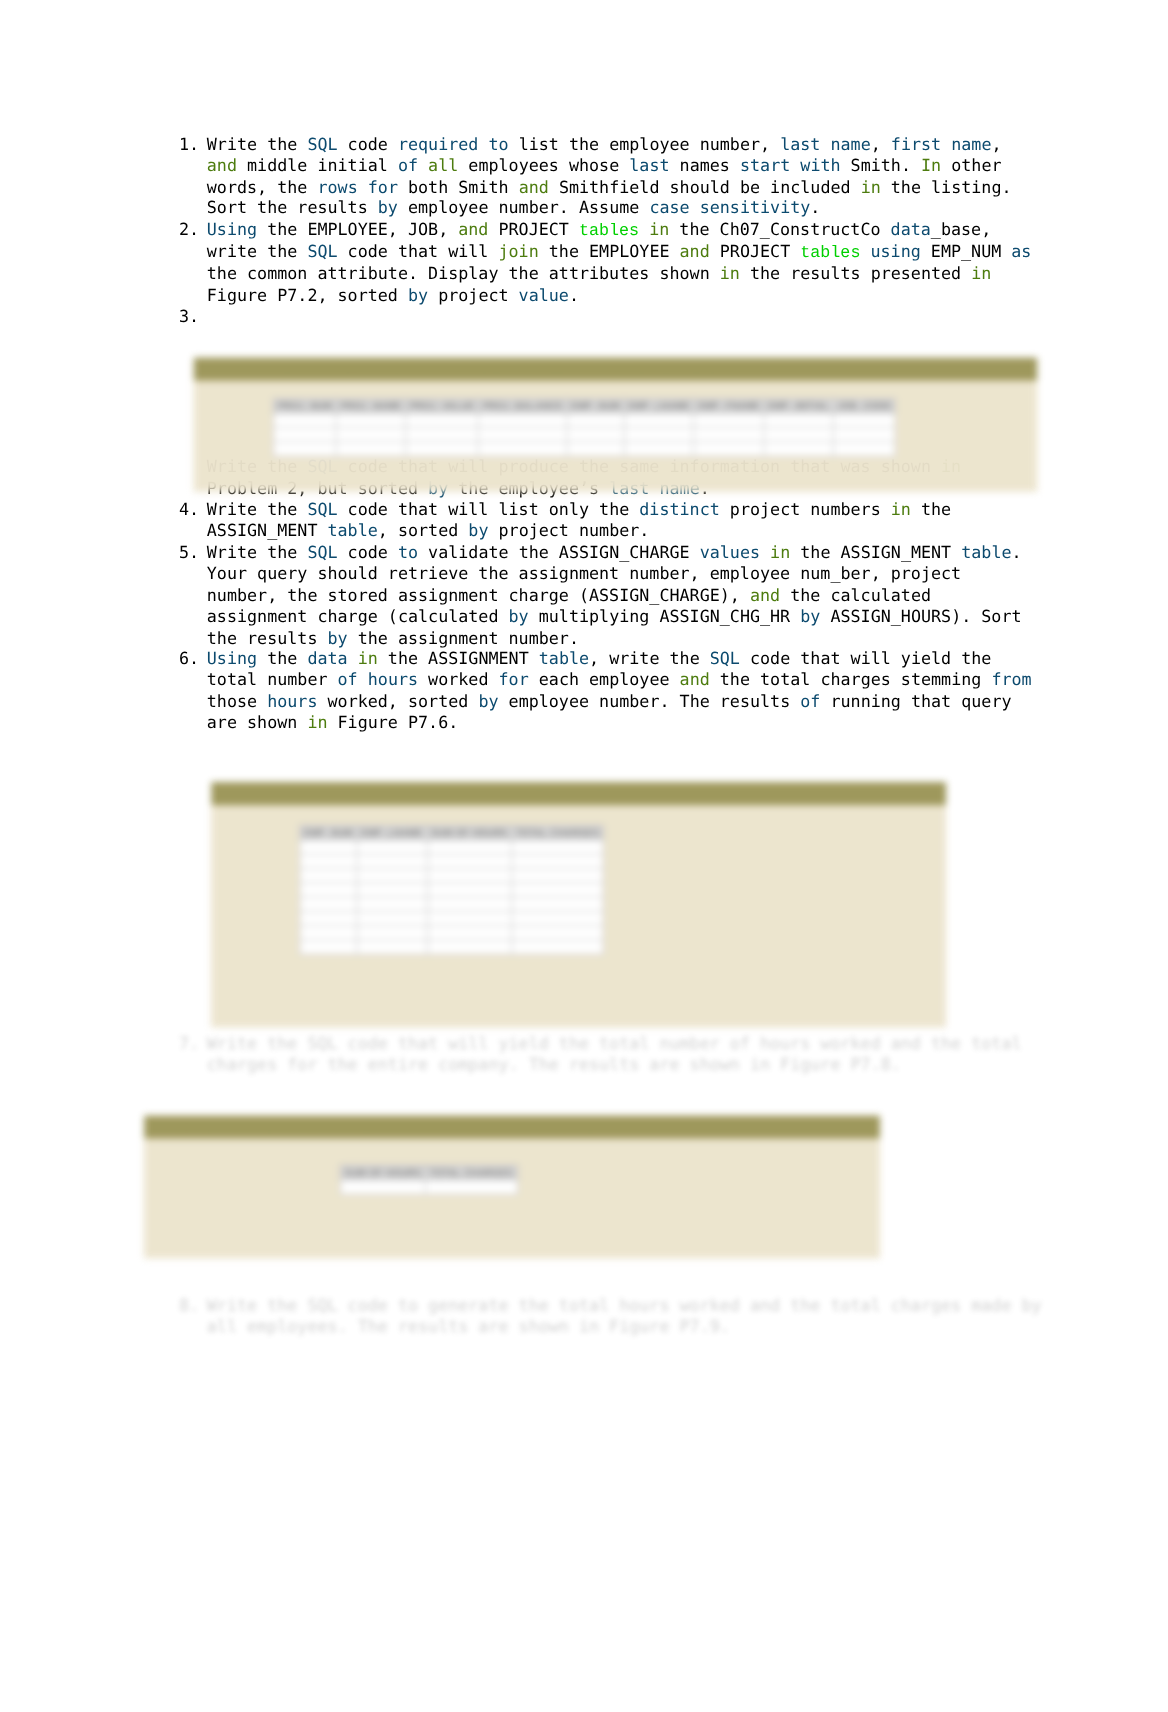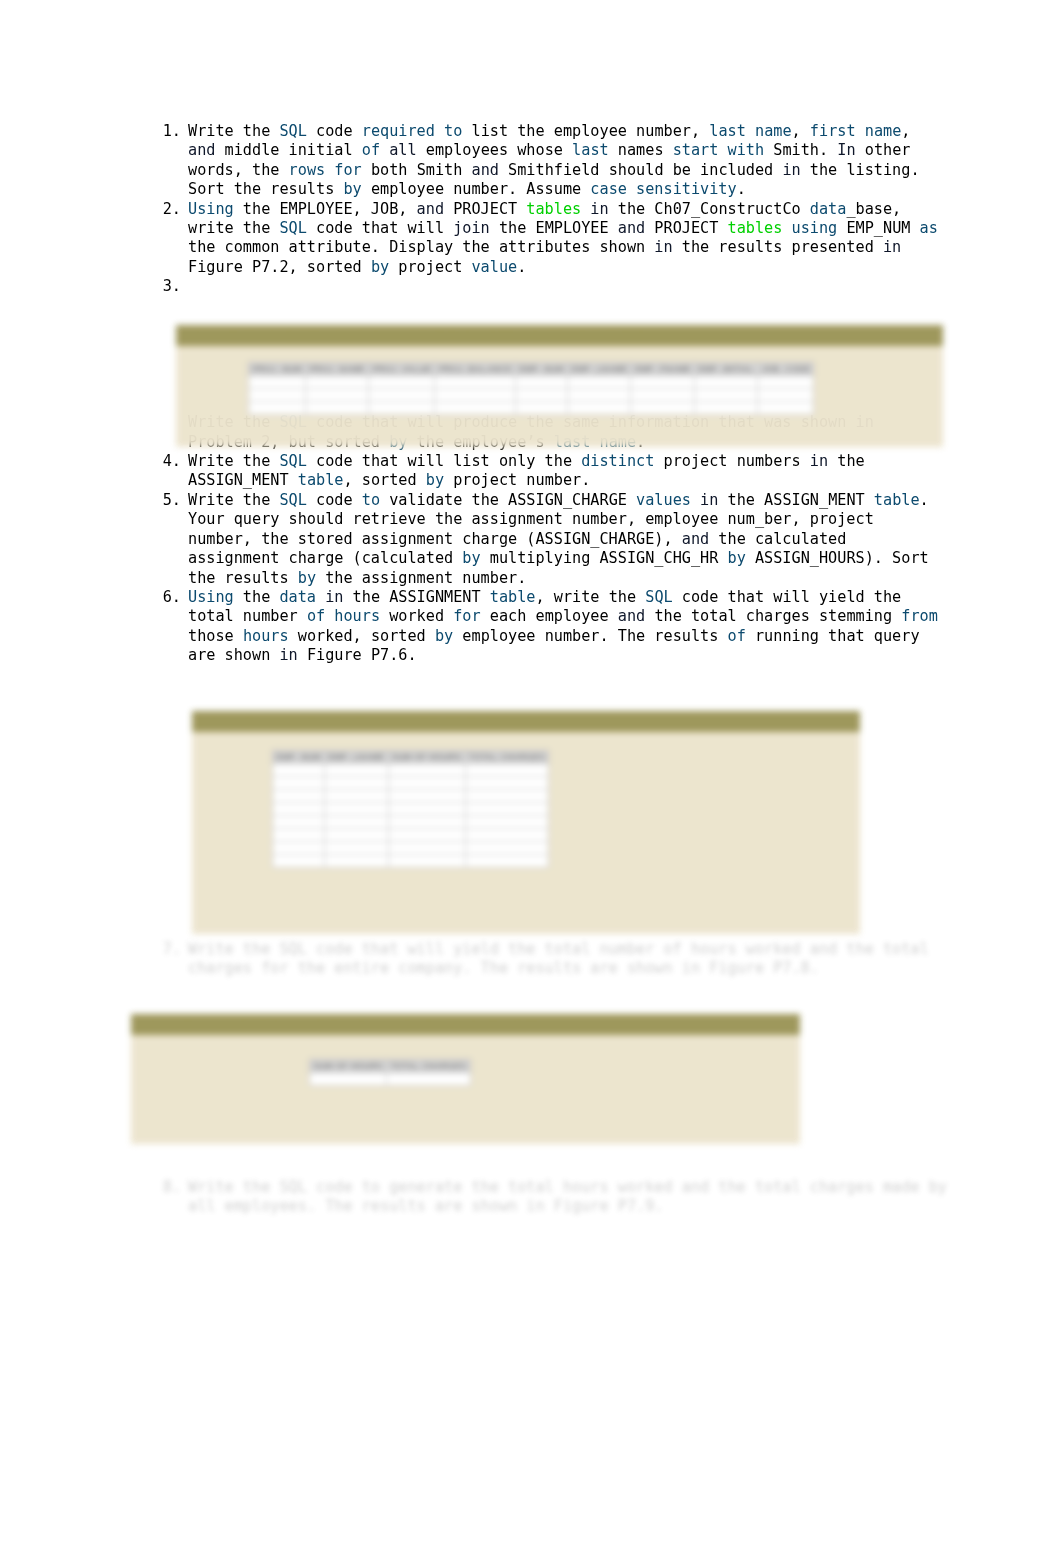--- a/index.html
+++ b/index.html
@@ -50,22 +50,22 @@
     position: absolute;
     left: 0;
     top: 0;
     width: 26px;
     text-align: right;
     color: #000000;
   }
 
   
   .kw   { color: #0c4a6e; }   
-  .id   { color: #00d000; }   
-  .mu   { color: #0f172a; }   
+  .id   { color: #00d000; font-family: Liberation Mono, monospace; }   
+  .mu   { color: #4d7c0f; }   
   .tx   { color: #000000; }
 
   
   .clipped-top {
     margin-top: -2px;
   }
 
   .subpara {
     padding-left: 33px;
     font-size: 15.2px;

